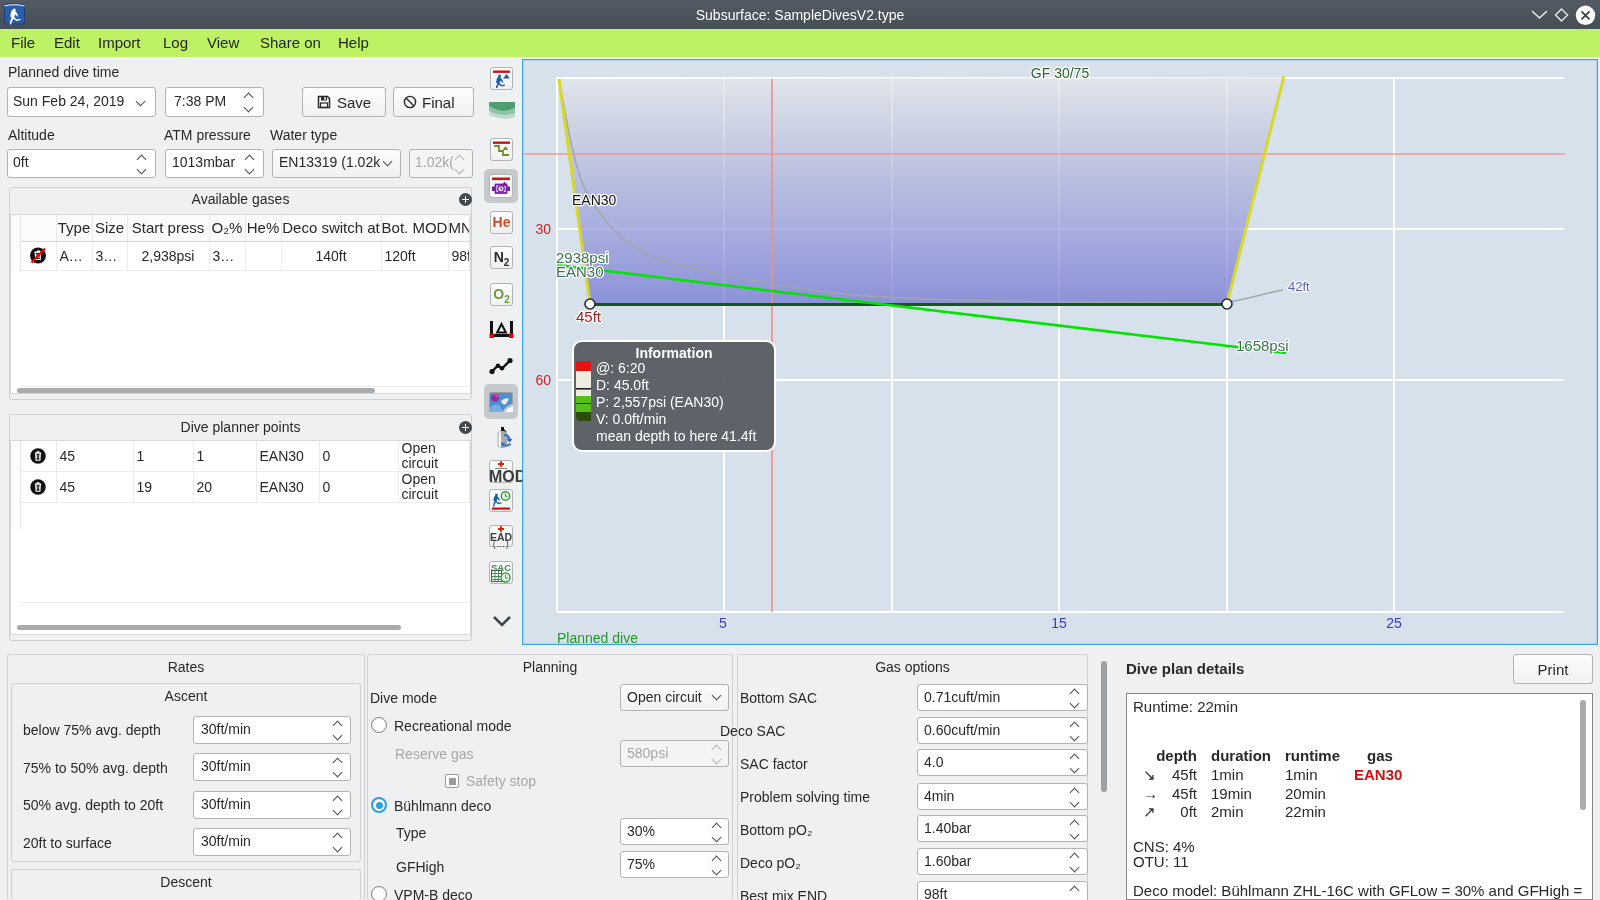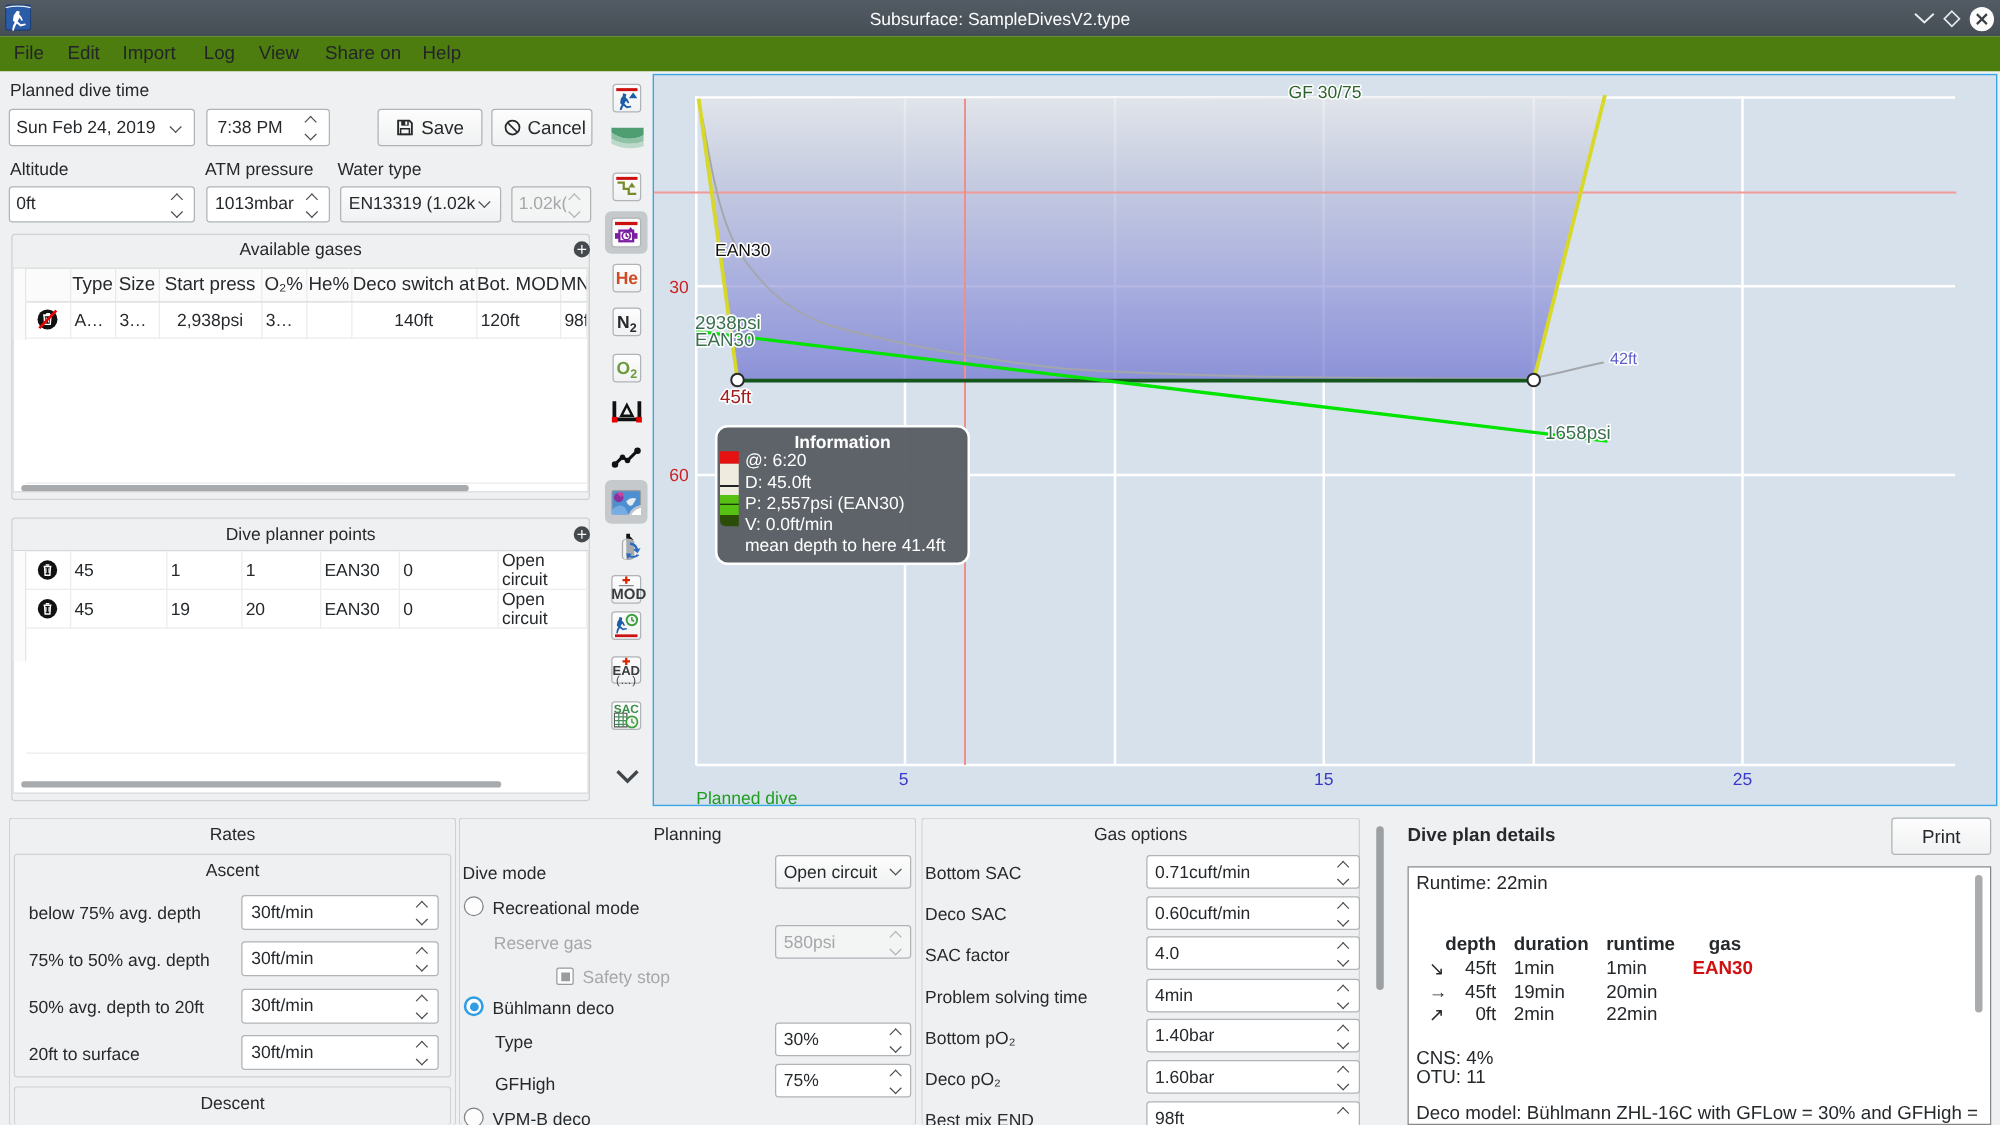--- a/index.html
+++ b/index.html
@@ -1,20 +1,20 @@
 <!DOCTYPE html>
 <html><head><meta charset="utf-8">
 <style>
 * { margin:0; padding:0; box-sizing:border-box; }
 html,body { width:1600px; height:900px; overflow:hidden; }
 body { font-family:"Liberation Sans", sans-serif; font-size:14px; color:#26292c; background:#eff0f1; position:relative; }
 .abs { position:absolute; }
 .titlebar { left:0; top:0; width:1600px; height:29px; background:linear-gradient(#535c64,#454d55); }
 .titletext { width:100%; text-align:center; color:#fdfdfd; font-size:14px; top:7px; left:0; }
-.menubar { left:0; top:29px; width:1600px; height:28px; background:#4d7c0f; }
+.menubar { left:0; top:29px; width:1600px; height:28px; background:#bef264; }
 .menuitem { position:absolute; top:5px; font-size:15px; color:#232629; }
 .btn { position:absolute; border:1px solid #b0b4b6; border-radius:3px; background:linear-gradient(#fdfdfd,#f0f1f2); }
 .input { position:absolute; border:1px solid #b0b4b6; border-radius:3px; background:#fff; }
 .input.dis { background:#f3f4f4; color:#a5a8aa; }
 .itext { position:absolute; left:9px; top:5px; white-space:nowrap; }
 .lbl { position:absolute; white-space:nowrap; }
 .grp { position:absolute; border:1px solid #d0d1d2; border-radius:3px; }
 .cu,.cd { position:absolute; width:7px; height:7px; border-left:1.6px solid #4a4e51; border-bottom:1.6px solid #4a4e51; }
 .cu { transform:rotate(135deg); }
 .cd { transform:rotate(-45deg); }
@@ -72,21 +72,21 @@
     <rect x="4" y="1.5" width="6" height="4" fill="#26292c"></rect>
     <rect x="7.2" y="2.2" width="1.6" height="2.6" fill="#fff"></rect>
     <rect x="3.5" y="8" width="7" height="4.5" fill="none" stroke="#26292c" stroke-width="1.2"></rect>
   </svg>
 <div class="lbl" style="left:337px;top:94px;font-size:15px">Save</div>
 <div class="btn" style="left:393px;top:87px;width:81px;height:30px"></div>
 <svg class="abs" style="left:403px;top:95px" width="14" height="14" viewBox="0 0 14 14">
     <circle cx="7" cy="7" r="5.6" fill="none" stroke="#26292c" stroke-width="1.4"></circle>
     <path d="M3.2 3.2 L10.8 10.8" stroke="#26292c" stroke-width="1.4"></path>
   </svg>
-<div class="lbl" style="left:422px;top:94px;font-size:15px">Cancel</div>
+<div class="lbl" style="left:422px;top:94px;font-size:15px">Final</div>
 <div class="lbl" style="left:8px;top:127px">Altitude</div>
 <div class="lbl" style="left:164px;top:127px">ATM pressure</div>
 <div class="lbl" style="left:270px;top:127px">Water type</div>
 <div class="input" style="left:7px;top:149px;width:149px;height:29px"></div>
 <div class="itext" style="left:13px;top:154px">0ft</div>
 <div class="cu" style="left:138px;top:156px"></div>
 <div class="cd" style="left:138px;top:166px"></div>
 <div class="input" style="left:165px;top:149px;width:99px;height:29px"></div>
 <div class="itext" style="left:172px;top:154px">1013mbar</div>
 <div class="cu" style="left:246px;top:156px"></div>
@@ -264,21 +264,21 @@
  <path d="M4.5 8 Q4.5 5 9.5 5 Q14.5 5 14.5 8 L14.5 19 Q14.5 22 9.5 22 Q4.5 22 4.5 19 Z" fill="#a8abae"></path>
  <path d="M5.5 8 Q5.5 6 8 5.5 L8 21.5 Q5.5 21 5.5 19 Z" fill="#f2f3f4"></path>
  <path d="M11 8 a6.5 6.5 0 0 1 6.5 5 l2-0.5 -2.5 4 -3.5-3 1.8-0.5 a4.5 4.5 0 0 0 -4.3-3 Z" fill="#2e6bc4"></path>
  <path d="M18.5 18 a6.5 6.5 0 0 1 -8 1.5 l-1.5 1.7 -1-4.7 4.5 0.4 -1.3 1.4 a4.5 4.5 0 0 0 5.3-1 Z" fill="#2e6bc4"></path>
 </svg>
 <div class="btn" style="left:489px;top:460px;width:24px;height:23px"></div>
 <svg class="abs" style="left:491px;top:461px" width="20" height="9" viewBox="0 0 20 9">
     <path d="M10 0 v6 M7 3 h6" stroke="#dd2200" stroke-width="1.8"></path>
     <path d="M4 7.5 h12" stroke="#888" stroke-width="1"></path>
   </svg>
-<div class="abs" style="left:489px;top:468px;width:24px;height:13px;font-size:12px;font-weight:bold;text-align:center;color:#3a3d40">MOD</div>
+<div class="abs" style="left:489px;top:468px;width:24px;height:13px;font-size:16px;font-weight:bold;text-align:center;color:#3a3d40">MOD</div>
 <div class="btn" style="left:489px;top:489px;width:24px;height:23px"></div>
 <svg class="abs" style="left:491px;top:490px" width="20" height="21" viewBox="0 0 20 21">
  <path d="M4.5 3.5 l2.4 0.7 -0.5 2.1 1.5 1.7 1.1 2.3 -0.9 0.5 -1.4-2 -1.2 2.2 2 1.8 2.7-0.5 0.4 1.1 -3.4 0.8 -2.3-1.9 -1.1 2.1 -0.7 2.3 -1.1-0.2 0.5-2.9 1.1-2 -1.2-1.2 0.6-3.2 1.2-1.7 Z" fill="#1d5da8"></path>
  <circle cx="14.5" cy="6" r="4.2" fill="#eef4ee" stroke="#3c9e3c" stroke-width="1.5"></circle>
  <path d="M14.5 3.5 v2.5 l1.8 1" fill="none" stroke="#3c9e3c" stroke-width="1.2"></path>
  <rect x="1" y="17.5" width="18" height="2.2" fill="#cc1111"></rect>
 </svg>
 <div class="btn" style="left:489px;top:525px;width:24px;height:22px"></div>
 <svg class="abs" style="left:495px;top:526px" width="12" height="7" viewBox="0 0 12 7">
     <path d="M6 0 v6 M3 3 h6" stroke="#dd2200" stroke-width="1.8"></path>
@@ -425,21 +425,21 @@
 <div class="radio" style="left:371px;top:886px"></div>
 <div class="lbl" style="left:394px;top:887px">VPM-B deco</div>
 
 <div class="grp" style="left:737px;top:654px;width:351px;height:246px;border-bottom:none"></div>
 <div class="lbl" style="left:737px;top:659px;width:351px;text-align:center">Gas options</div>
 <div class="lbl" style="left:740px;top:690px">Bottom SAC</div>
 <div class="input" style="left:917px;top:684px;width:171px;height:27px"></div>
 <div class="itext" style="left:924px;top:689px">0.71cuft/min</div>
 <div class="cu" style="left:1071px;top:690px"></div>
 <div class="cd" style="left:1071px;top:700px"></div>
-<div class="lbl" style="left:740px;top:723px">Deco SAC</div>
+<div class="lbl" style="left:720px;top:723px">Deco SAC</div>
 <div class="input" style="left:917px;top:717px;width:171px;height:27px"></div>
 <div class="itext" style="left:924px;top:722px">0.60cuft/min</div>
 <div class="cu" style="left:1071px;top:723px"></div>
 <div class="cd" style="left:1071px;top:733px"></div>
 <div class="lbl" style="left:740px;top:756px">SAC factor</div>
 <div class="input" style="left:917px;top:749px;width:171px;height:27px"></div>
 <div class="itext" style="left:924px;top:754px">4.0</div>
 <div class="cu" style="left:1071px;top:755px"></div>
 <div class="cd" style="left:1071px;top:765px"></div>
 <div class="lbl" style="left:740px;top:789px">Problem solving time</div>

